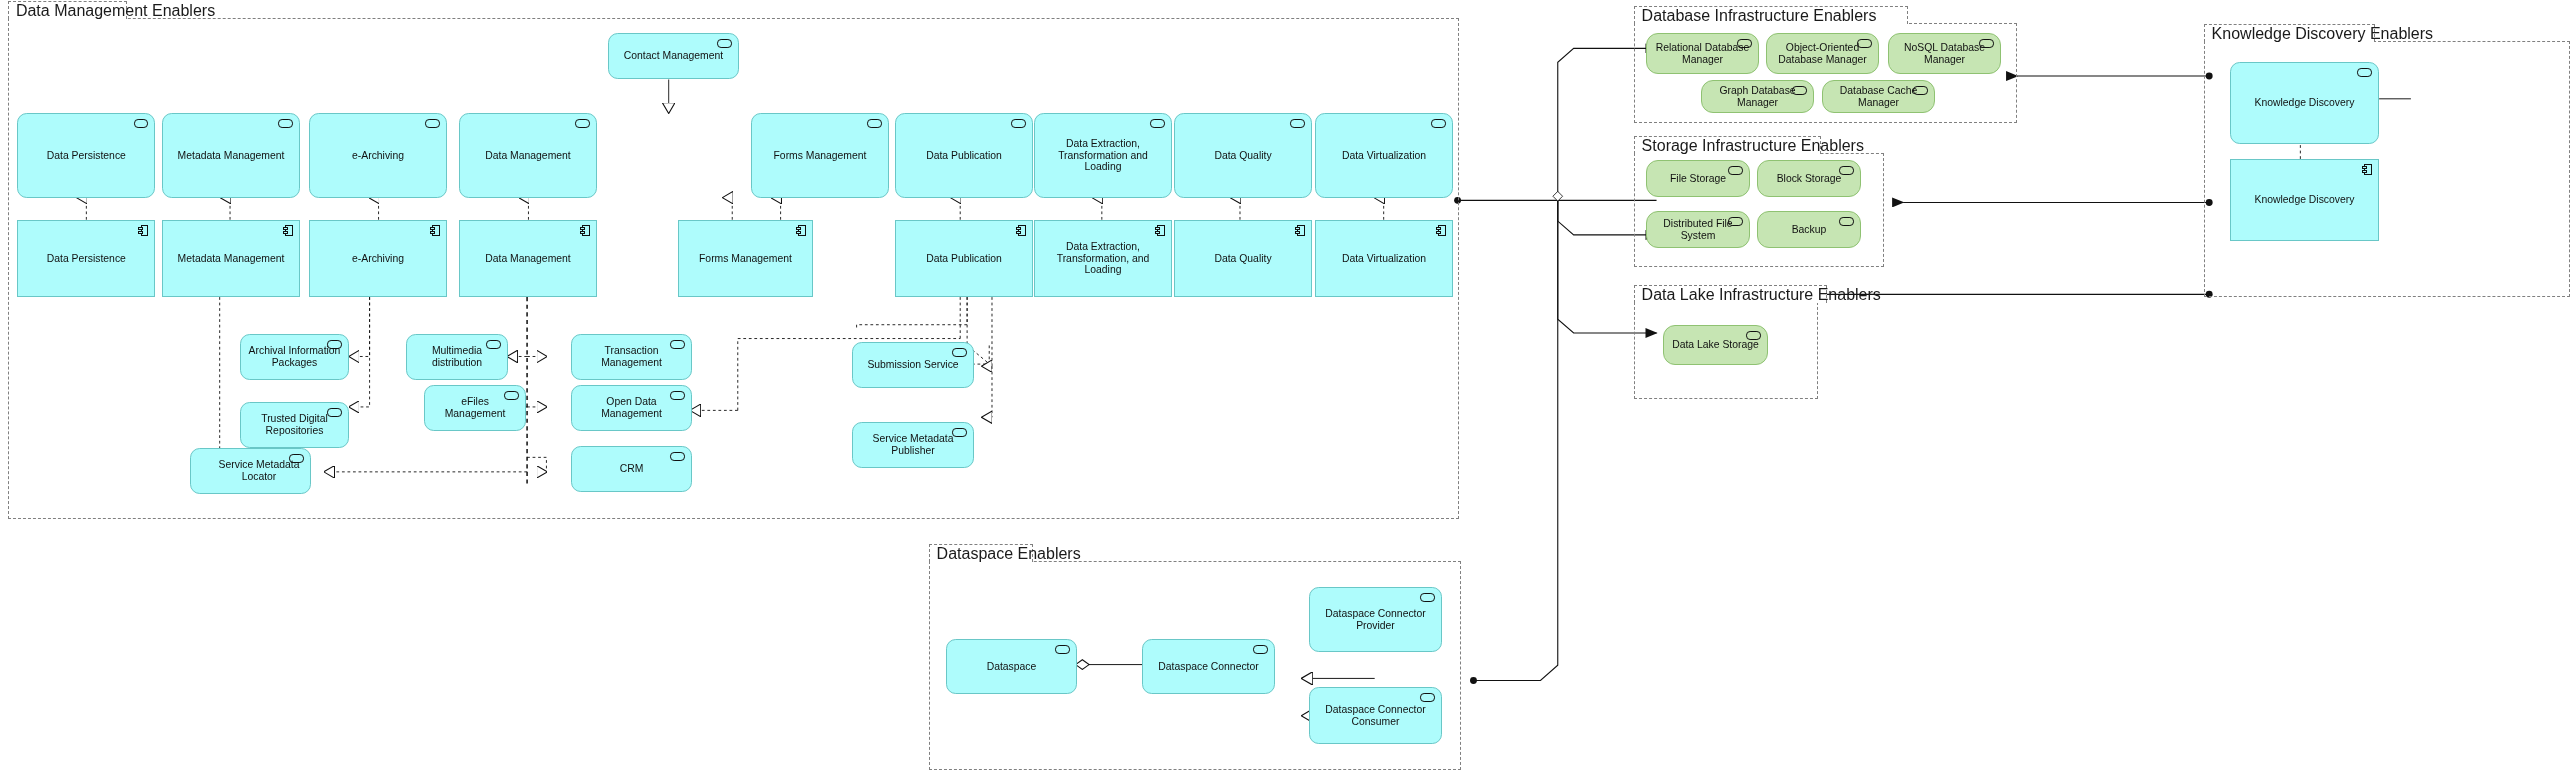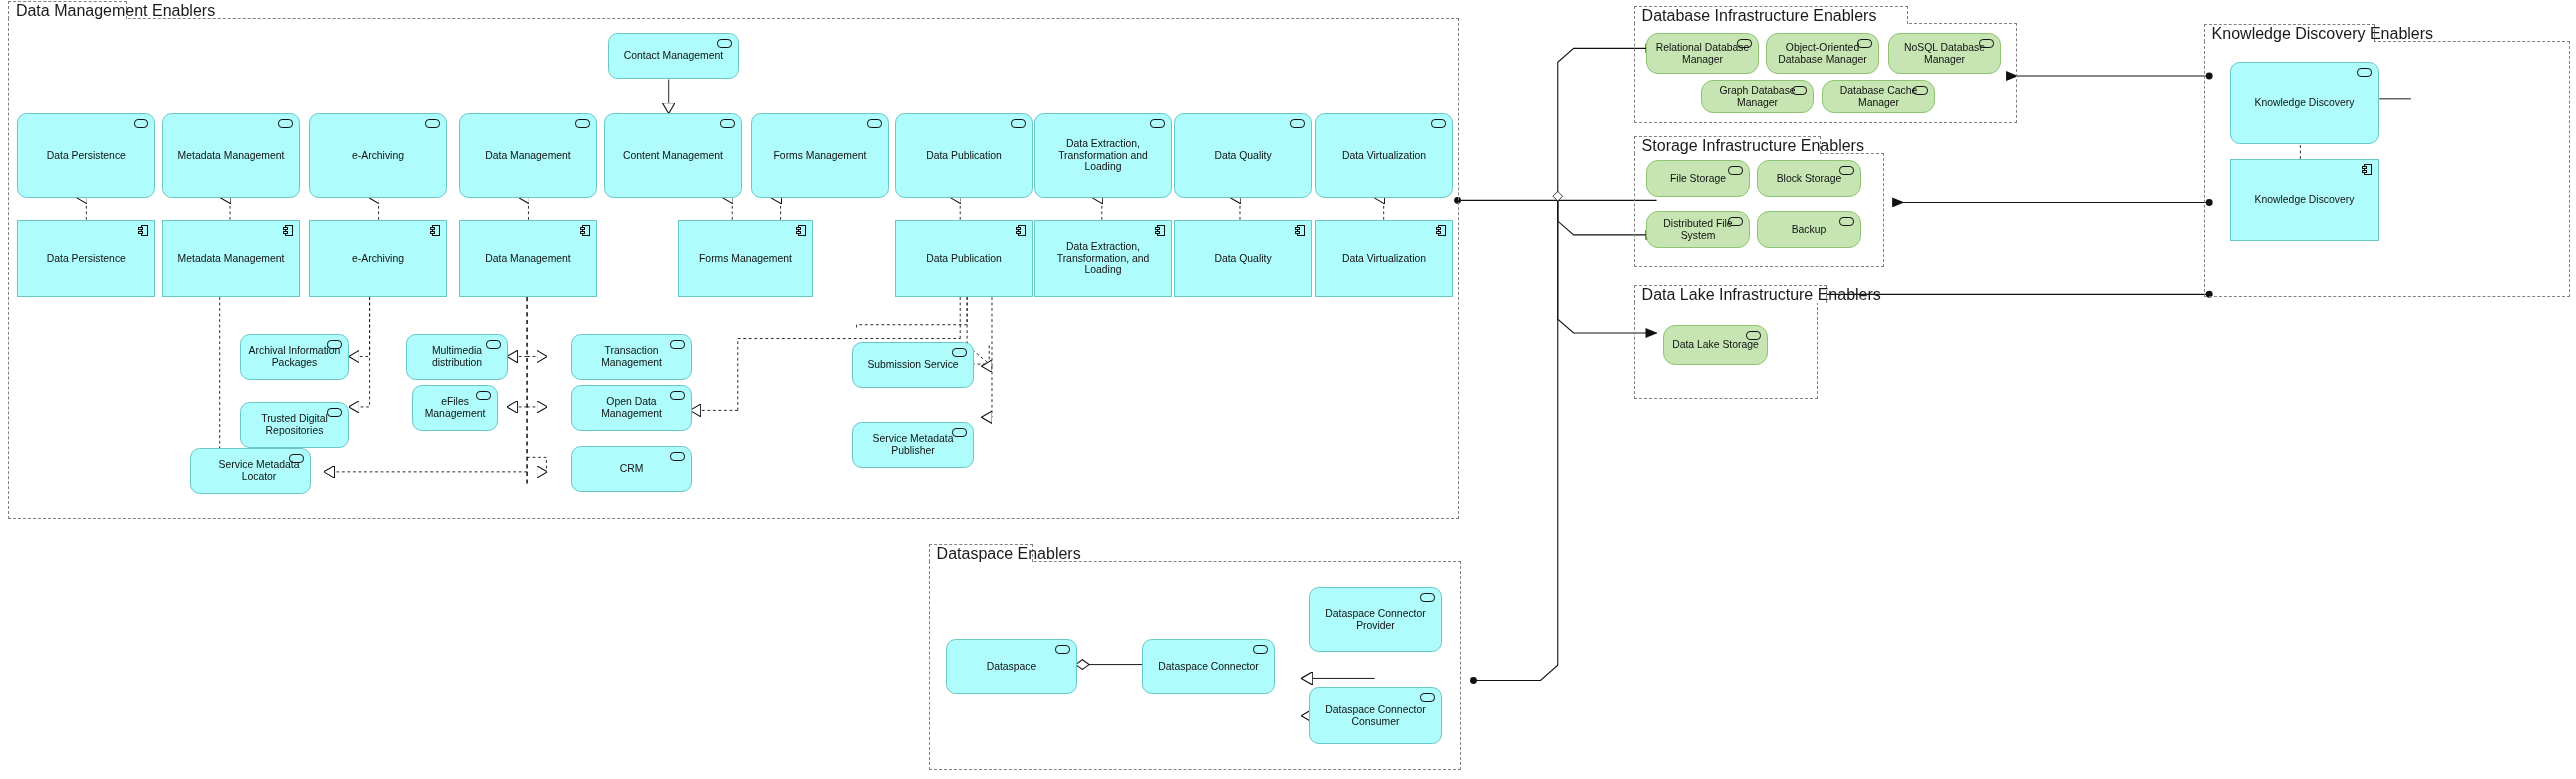--- a/index.html
+++ b/index.html
@@ -153,24 +153,20 @@
     <span class="lbl">Metadata Management</span>
   </div>
   <div class="node svc" style="left:309px;top:113px;width:138px;height:85px;">
     <span class="ico round"></span>
     <span class="lbl">e-Archiving</span>
   </div>
   <div class="node svc" style="left:459px;top:113px;width:138px;height:85px;">
     <span class="ico round"></span>
     <span class="lbl">Data Management</span>
   </div>
-  <div class="node svc" style="left:604px;top:113px;width:138px;height:85px;">
-    <span class="ico round"></span>
-    <span class="lbl">Content Management</span>
-  </div>
   <div class="node svc" style="left:751px;top:113px;width:138px;height:85px;">
     <span class="ico round"></span>
     <span class="lbl">Forms Management</span>
   </div>
   <div class="node svc" style="left:895px;top:113px;width:138px;height:85px;">
     <span class="ico round"></span>
     <span class="lbl">Data Publication</span>
   </div>
   <div class="node svc" style="left:1034px;top:113px;width:138px;height:85px;">
     <span class="ico round"></span>
@@ -263,21 +259,21 @@
     <span class="lbl">Archival Information Packages</span>
   </div>
   <div class="node svc" style="left:240px;top:402px;width:109px;height:46px;">
     <span class="ico round"></span>
     <span class="lbl">Trusted Digital Repositories</span>
   </div>
   <div class="node svc" style="left:406px;top:334px;width:102px;height:46px;">
     <span class="ico round"></span>
     <span class="lbl">Multimedia distribution</span>
   </div>
-  <div class="node svc" style="left:412px;top:385px;width:86px;height:46px;">
+  <div class="node svc" style="left:424px;top:385px;width:102px;height:46px;">
     <span class="ico round"></span>
     <span class="lbl">eFiles Management</span>
   </div>
   <div class="node svc" style="left:571px;top:334px;width:121px;height:46px;">
     <span class="ico round"></span>
     <span class="lbl">Transaction Management</span>
   </div>
   <div class="node svc" style="left:571px;top:385px;width:121px;height:46px;">
     <span class="ico round"></span>
     <span class="lbl">Open Data Management</span>

